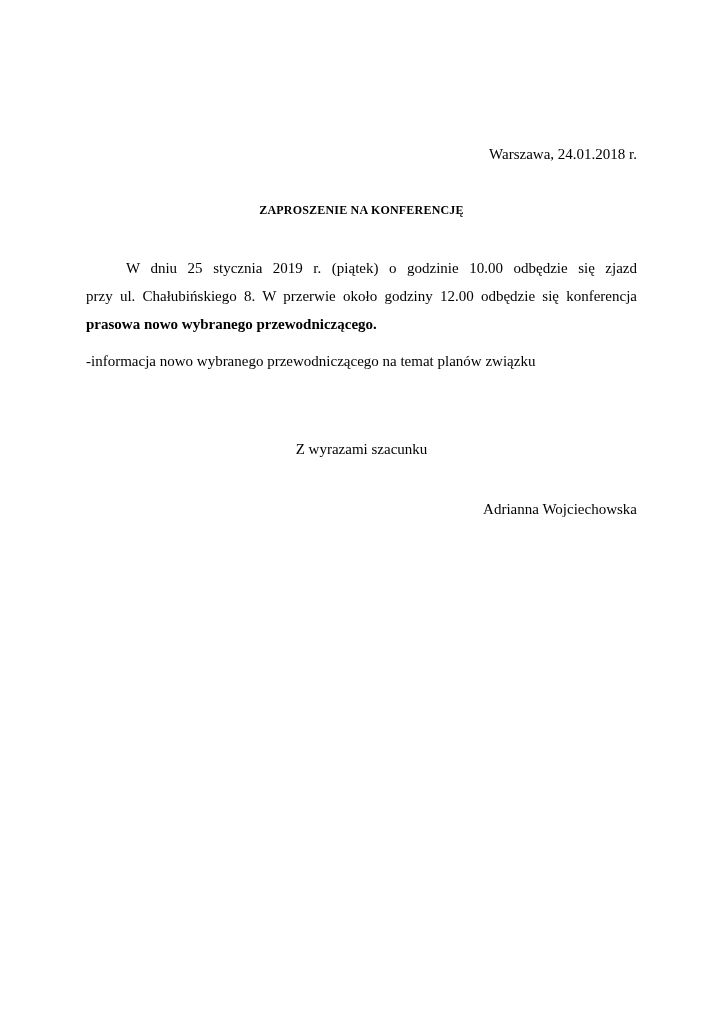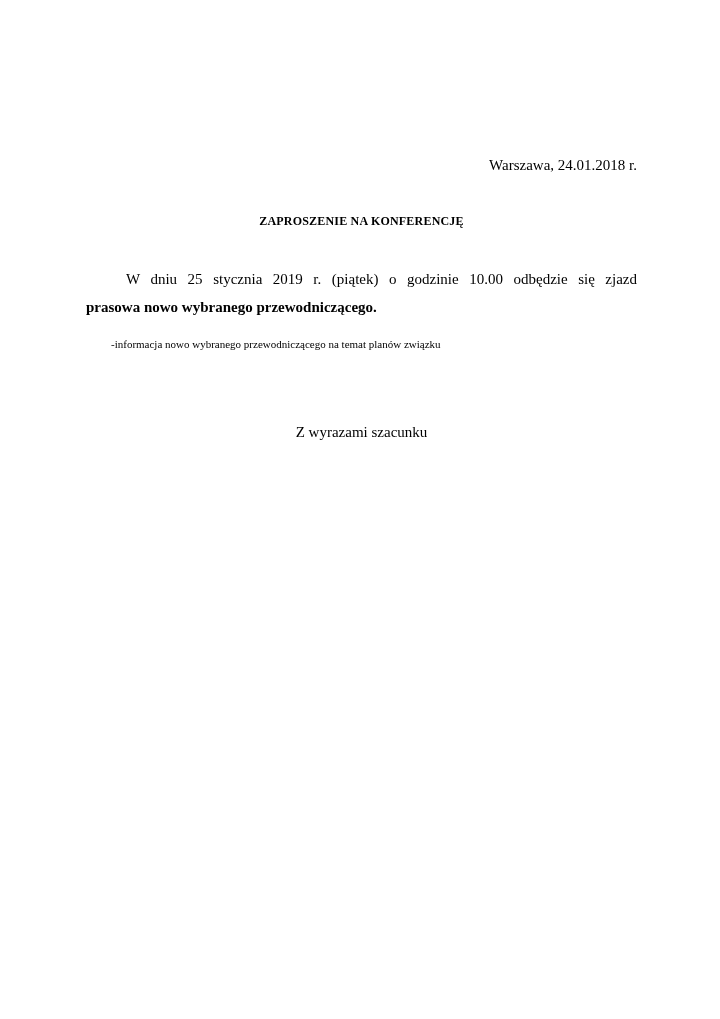--- a/index.html
+++ b/index.html
@@ -9,21 +9,21 @@
   }
   .page {
     position: relative;
     width: 720px;
     height: 1019px;
     margin: 0;
     background: #ffffff;
     color: #000000;
     font-family: "Liberation Serif", "DejaVu Serif", serif;
     box-sizing: border-box;
-    padding: 12px 83px 0 86px;
+    padding: 1px 83px 0 86px;
     overflow: hidden;
   }
   .date-line {
     margin-top: 143px;
     text-align: right;
     font-size: 15px;
     line-height: 20px;
   }
   .doc-title {
     margin-top: 34px;
@@ -51,23 +51,22 @@
     font-weight: bold;
   }
   .topic-heading {
     margin-top: 45px;
     font-size: 15px;
     line-height: 28px;
     text-decoration: underline;
   }
   .topic-item {
     margin-top: 9px;
-    font-size: 11px;
+    font-size: 15px;
     line-height: 28px;
-    margin-left: 25px;
   }
   .closing-line {
     margin-top: 60px;
     text-align: center;
     font-size: 15px;
     line-height: 28px;
   }
   .signature-line {
     margin-top: 32px;
     text-align: right;
@@ -79,22 +78,24 @@
 <body>
 
 <div class="page">
 
   <div class="date-line">Warszawa, 24.01.2018 r.</div>
 
   <div class="doc-title">ZAPROSZENIE NA KONFERENCJĘ</div>
 
   <div class="body-par">
     <div class="body-line first">W dniu 25 stycznia 2019 r. (piątek) o godzinie 10.00 odbędzie się zjazd</div>
+    <div class="body-line">przy ul. Chałubińskiego 8. W przerwie około godziny 12.00 odbędzie się konferencja</div>
     <div class="body-line last">prasowa nowo wybranego przewodniczącego.</div>
   </div>
 
 
   <div class="topic-item">-informacja nowo wybranego przewodniczącego na temat planów związku</div>
 
   <div class="closing-line">Z wyrazami szacunku</div>
 
+  <div class="signature-line">Adrianna Wojciechowska</div>
 
 </div>
 
 </body></html>

